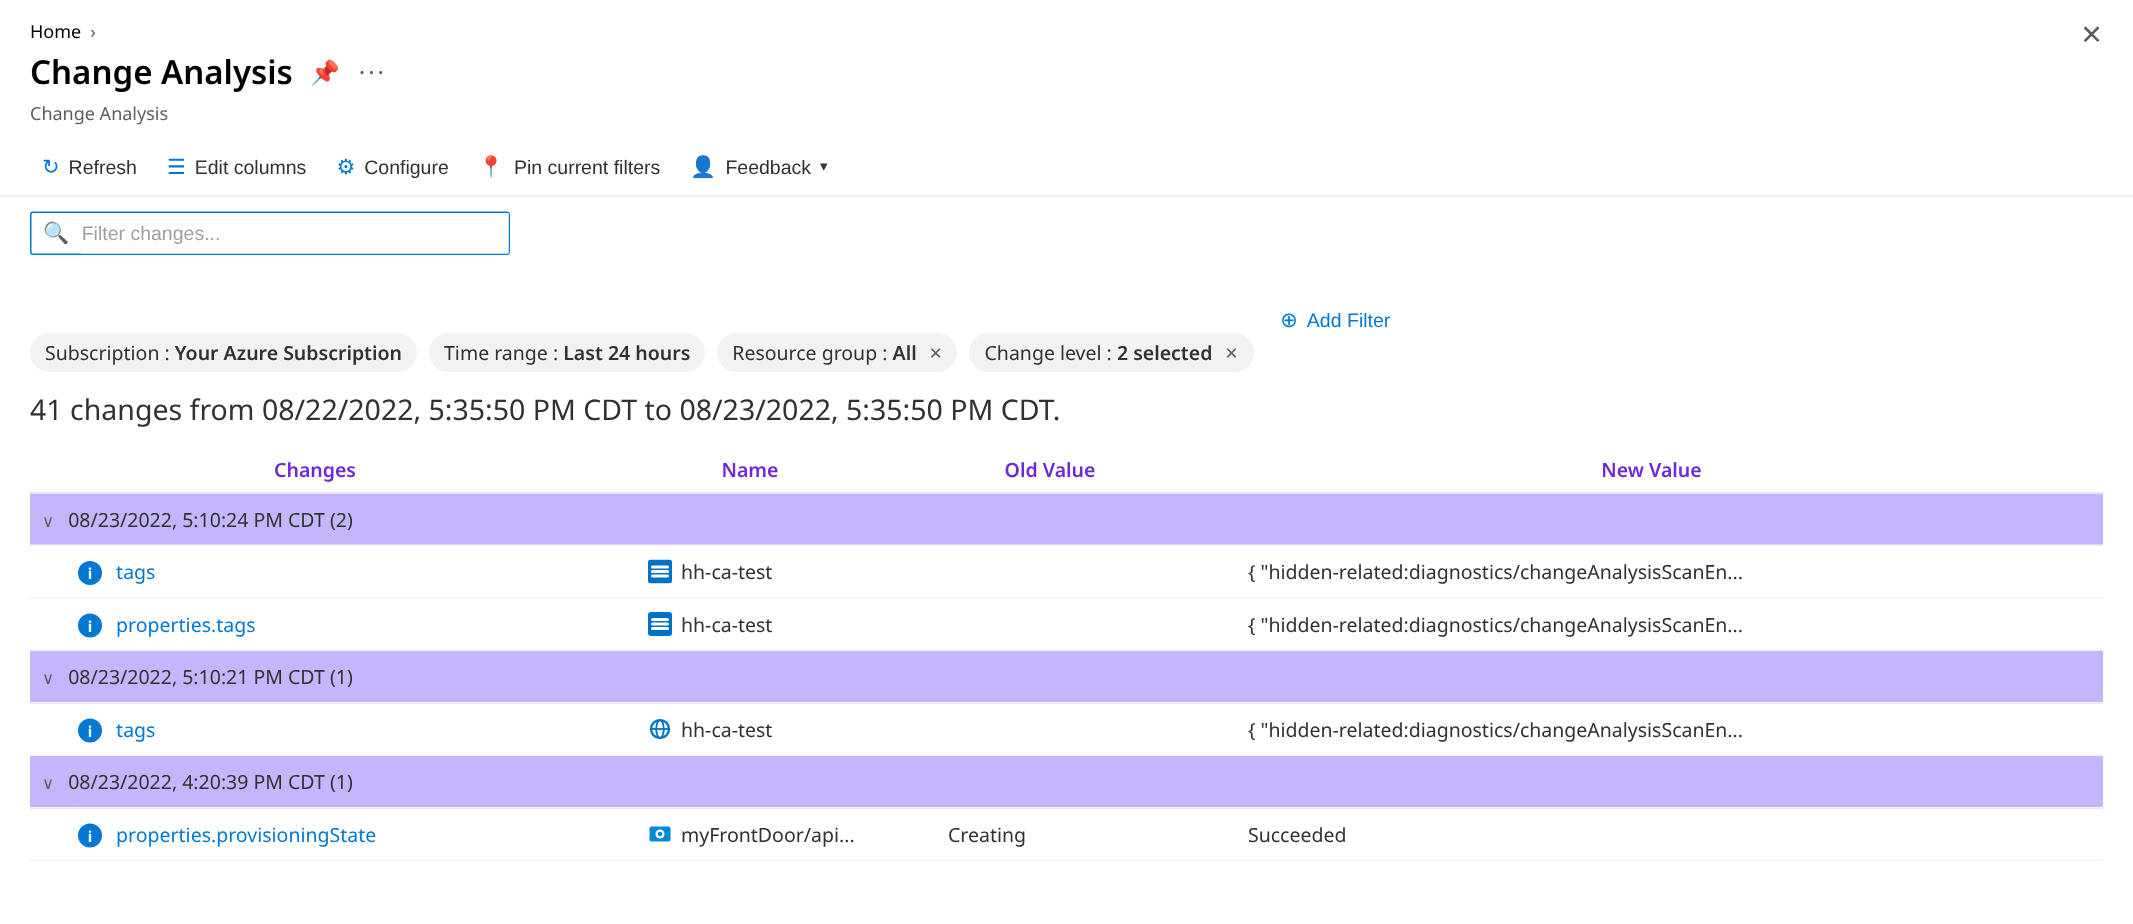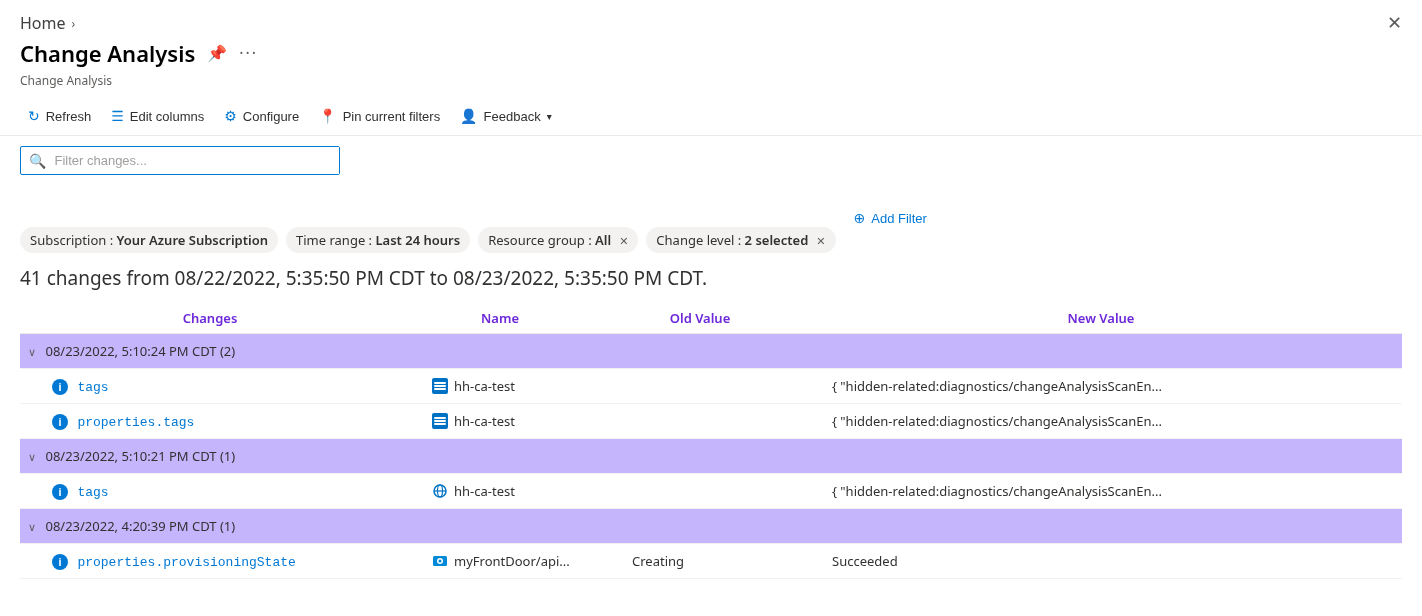--- a/index.html
+++ b/index.html
@@ -17,22 +17,22 @@
       position: relative;
     }
     
     .breadcrumb {
       padding: 12px 20px 4px 20px;
       display: flex;
       align-items: center;
       gap: 6px;
     }
     .breadcrumb-home {
-      color: #404040;
-      font-size: 16px;
+      color: #000000;
+      font-size: 12px;
       cursor: pointer;
     }
     .breadcrumb-sep {
       color: #605e5c;
       font-size: 12px;
     }
     
     .page-title-section {
       padding: 0 20px 4px 20px;
       display: flex;
@@ -221,21 +221,20 @@
       color: white;
       font-size: 10px;
       font-weight: 700;
       margin-right: 6px;
       flex-shrink: 0;
     }
     .change-link {
       color: #0078d4;
       cursor: pointer;
       text-decoration: none;
-      font-family: Liberation Mono, monospace;
     }
     .name-cell {
       display: flex;
       align-items: center;
       gap: 6px;
     }
     .resource-icon {
       width: 16px;
       height: 16px;
       flex-shrink: 0;

